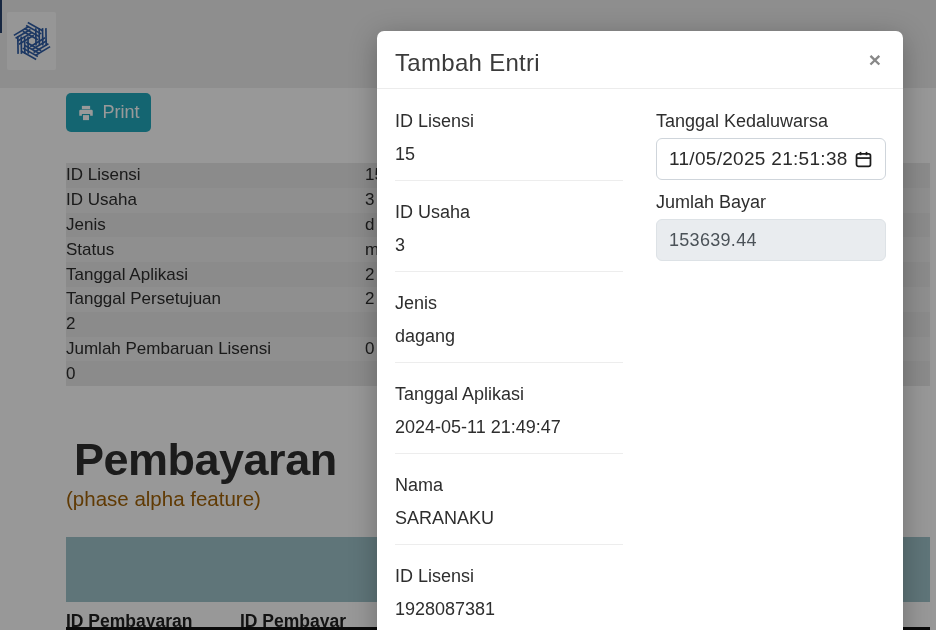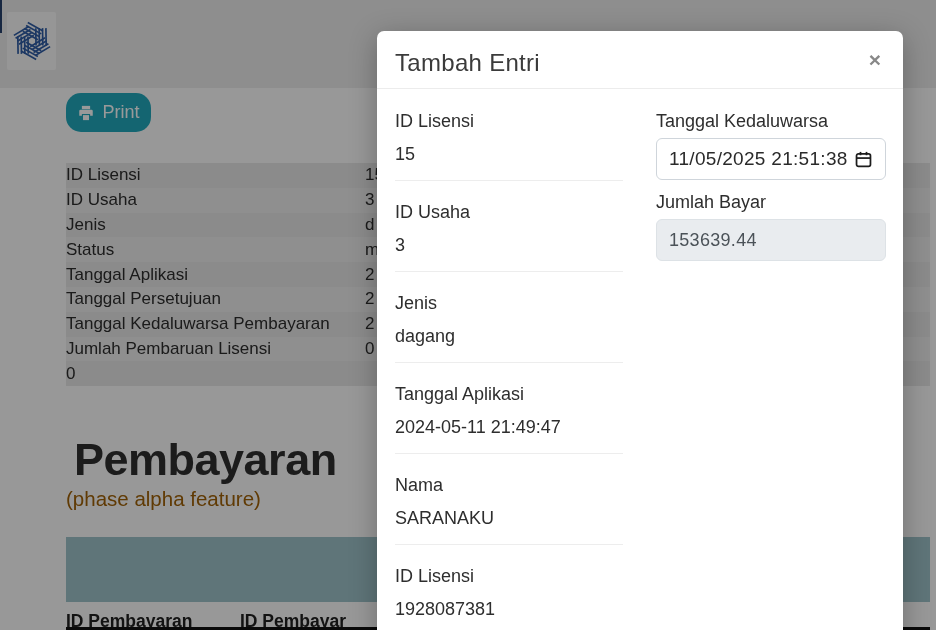--- a/index.html
+++ b/index.html
@@ -9,21 +9,21 @@
   }
   
   .app-header{position:absolute;left:0;top:0;width:936px;height:88px;background:#ededed;}
   .edge-artifact{position:absolute;left:0;top:0;width:2px;height:33px;background:#27426d;}
   .logo-box{position:absolute;left:7px;top:12px;width:49px;height:58px;background:#fbfbfb;border-radius:2px;
     display:flex;align-items:center;justify-content:center;}
   .logo-box svg{color:var(--logo-navy,#2f5da5);}
   .page-body{position:absolute;left:0;top:88px;width:936px;height:542px;background:#fdfdfd;}
 
   .print-btn{position:absolute;left:66px;top:93px;width:85px;height:39px;
-    background:var(--accent-teal,#22a9bd);border:none;border-radius:15px;color:#fff;
+    background:var(--accent-teal,#22a9bd);border:none;border-radius:5px;color:#fff;
     font-family:inherit;font-size:18px;display:flex;align-items:center;justify-content:center;gap:7px;cursor:pointer;}
 
   .info-list{position:absolute;left:66px;top:163px;width:864px;}
   .info-row{display:flex;align-items:center;height:24.8px;font-size:17px;color:#2d2d2d;white-space:nowrap;}
   .info-row:nth-child(odd){background:#e8e8e8;}
   .info-row:nth-child(even){background:#eeeeee;}
   .info-row .k{flex:0 0 299px;overflow:hidden;}
   .info-row .v{flex:1;overflow:hidden;}
 
   .section-title{position:absolute;left:66px;top:426px;margin:8px;font-size:45px;font-weight:600;
@@ -110,21 +110,20 @@
       </div>
     <div class="info-row">
         <span class="k">Tanggal Aplikasi</span>
         <span class="v">2</span>
       </div>
     <div class="info-row">
         <span class="k">Tanggal Persetujuan</span>
         <span class="v">2</span>
       </div>
     <div class="info-row">
-        <span class="k">Tanggal Kedaluwarsa Pembayaran</span>
         <span class="v">2</span>
       </div>
     <div class="info-row">
         <span class="k">Jumlah Pembaruan Lisensi</span>
         <span class="v">0</span>
       </div>
     <div class="info-row">
         <span class="v">0</span>
       </div>
   </div>

